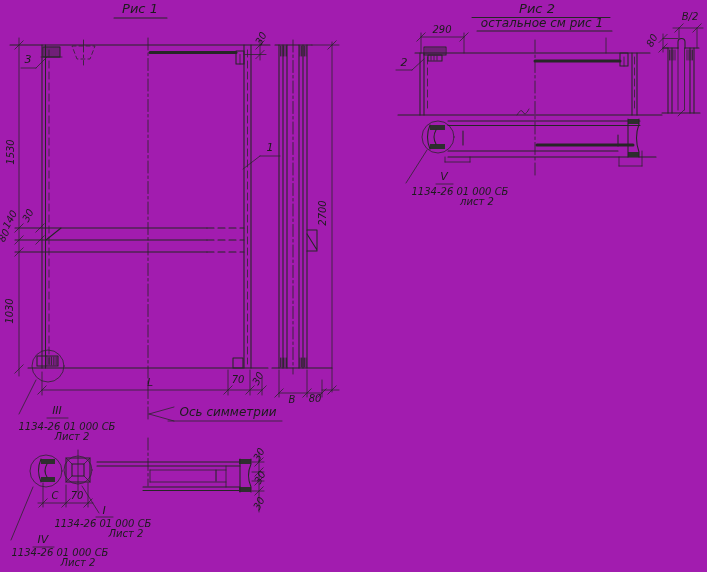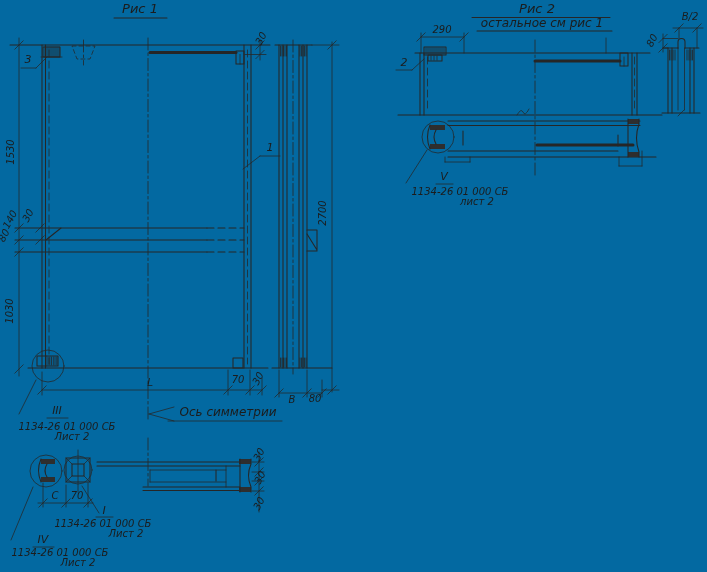--- a/index.html
+++ b/index.html
@@ -1,16 +1,16 @@
 <!DOCTYPE html>
 <html><head>
 <meta charset="utf-8">
 <style>
   html,body{margin:0;padding:0;background:#ffffff;}
-  .sheet{width:707px;height:572px;background:#0369a1;position:relative;overflow:hidden;}
+  .sheet{width:707px;height:572px;background:#a21caf;position:relative;overflow:hidden;}
   svg{display:block;}
   .ln{stroke:#262626;fill:none;stroke-width:1.05;stroke-linecap:round;stroke-linejoin:round;}
   .thin{stroke-width:0.75;}
   .thick{stroke-width:3;}
   .dash{stroke-dasharray:7 4;}
   .axis{stroke-dasharray:12 3 2.5 3;stroke-width:0.8;}
   .hatch{stroke-width:0.8;}
   .dark{fill:#2e2e2e;stroke:none;}
   .t{font-family:"DejaVu Sans",sans-serif;font-style:italic;fill:#1c1c1c;}
   .s13{font-size:13px;}

